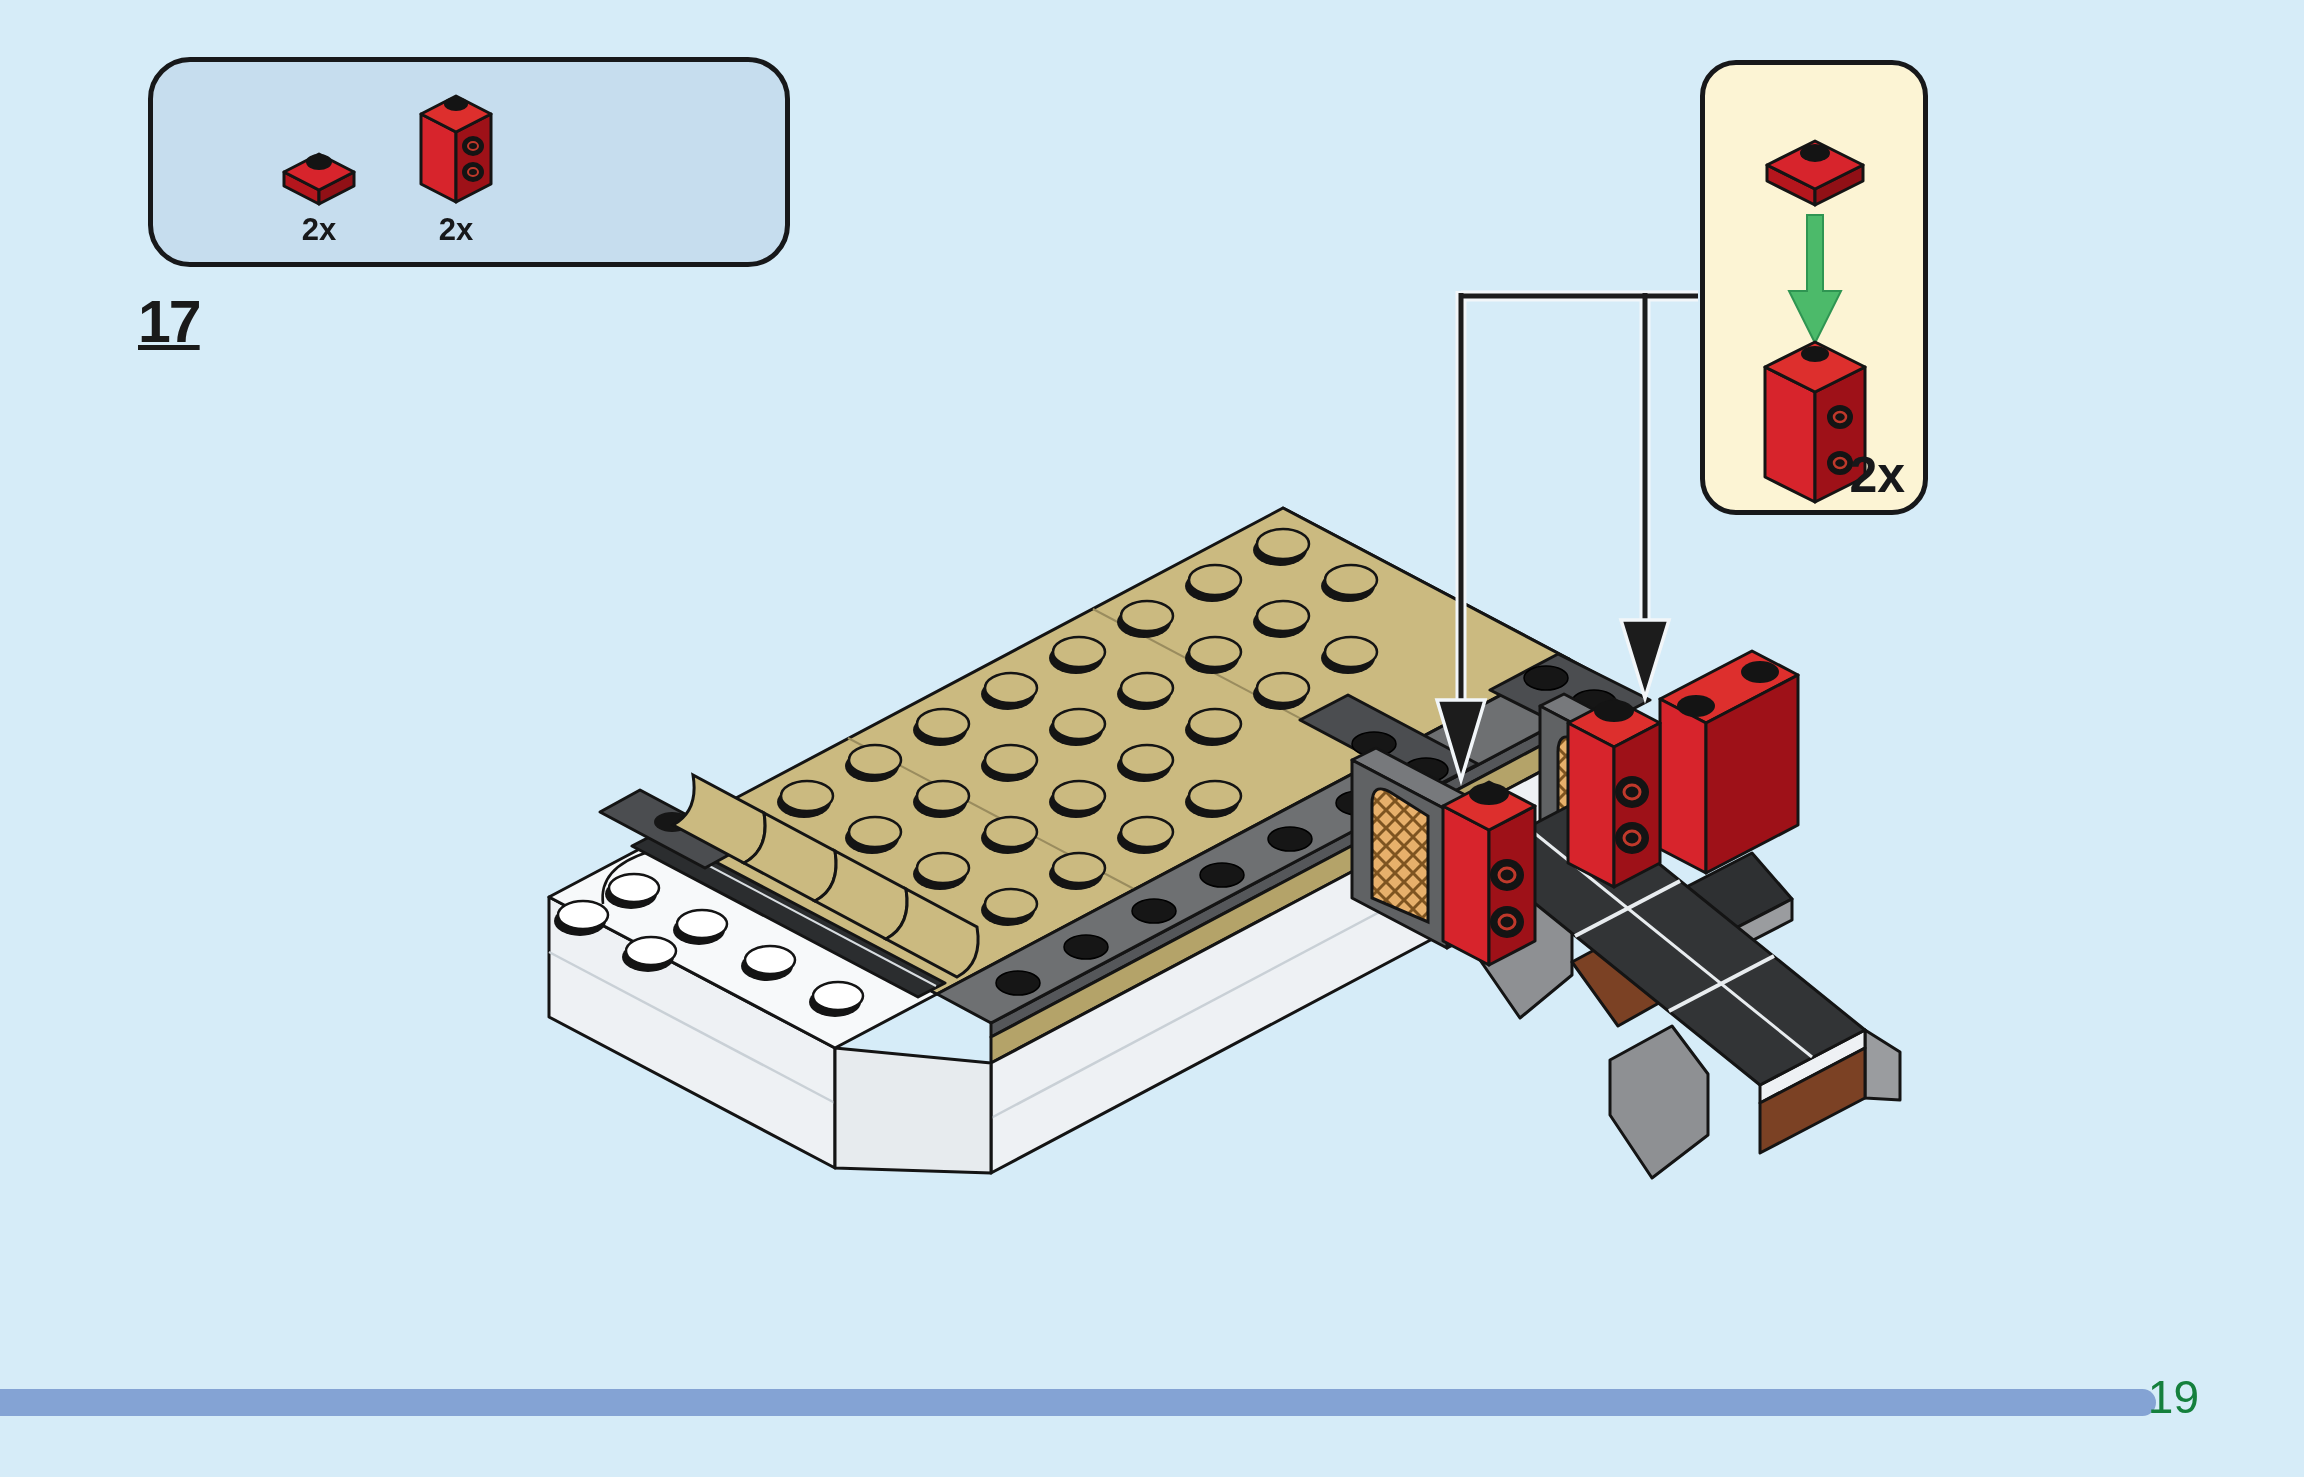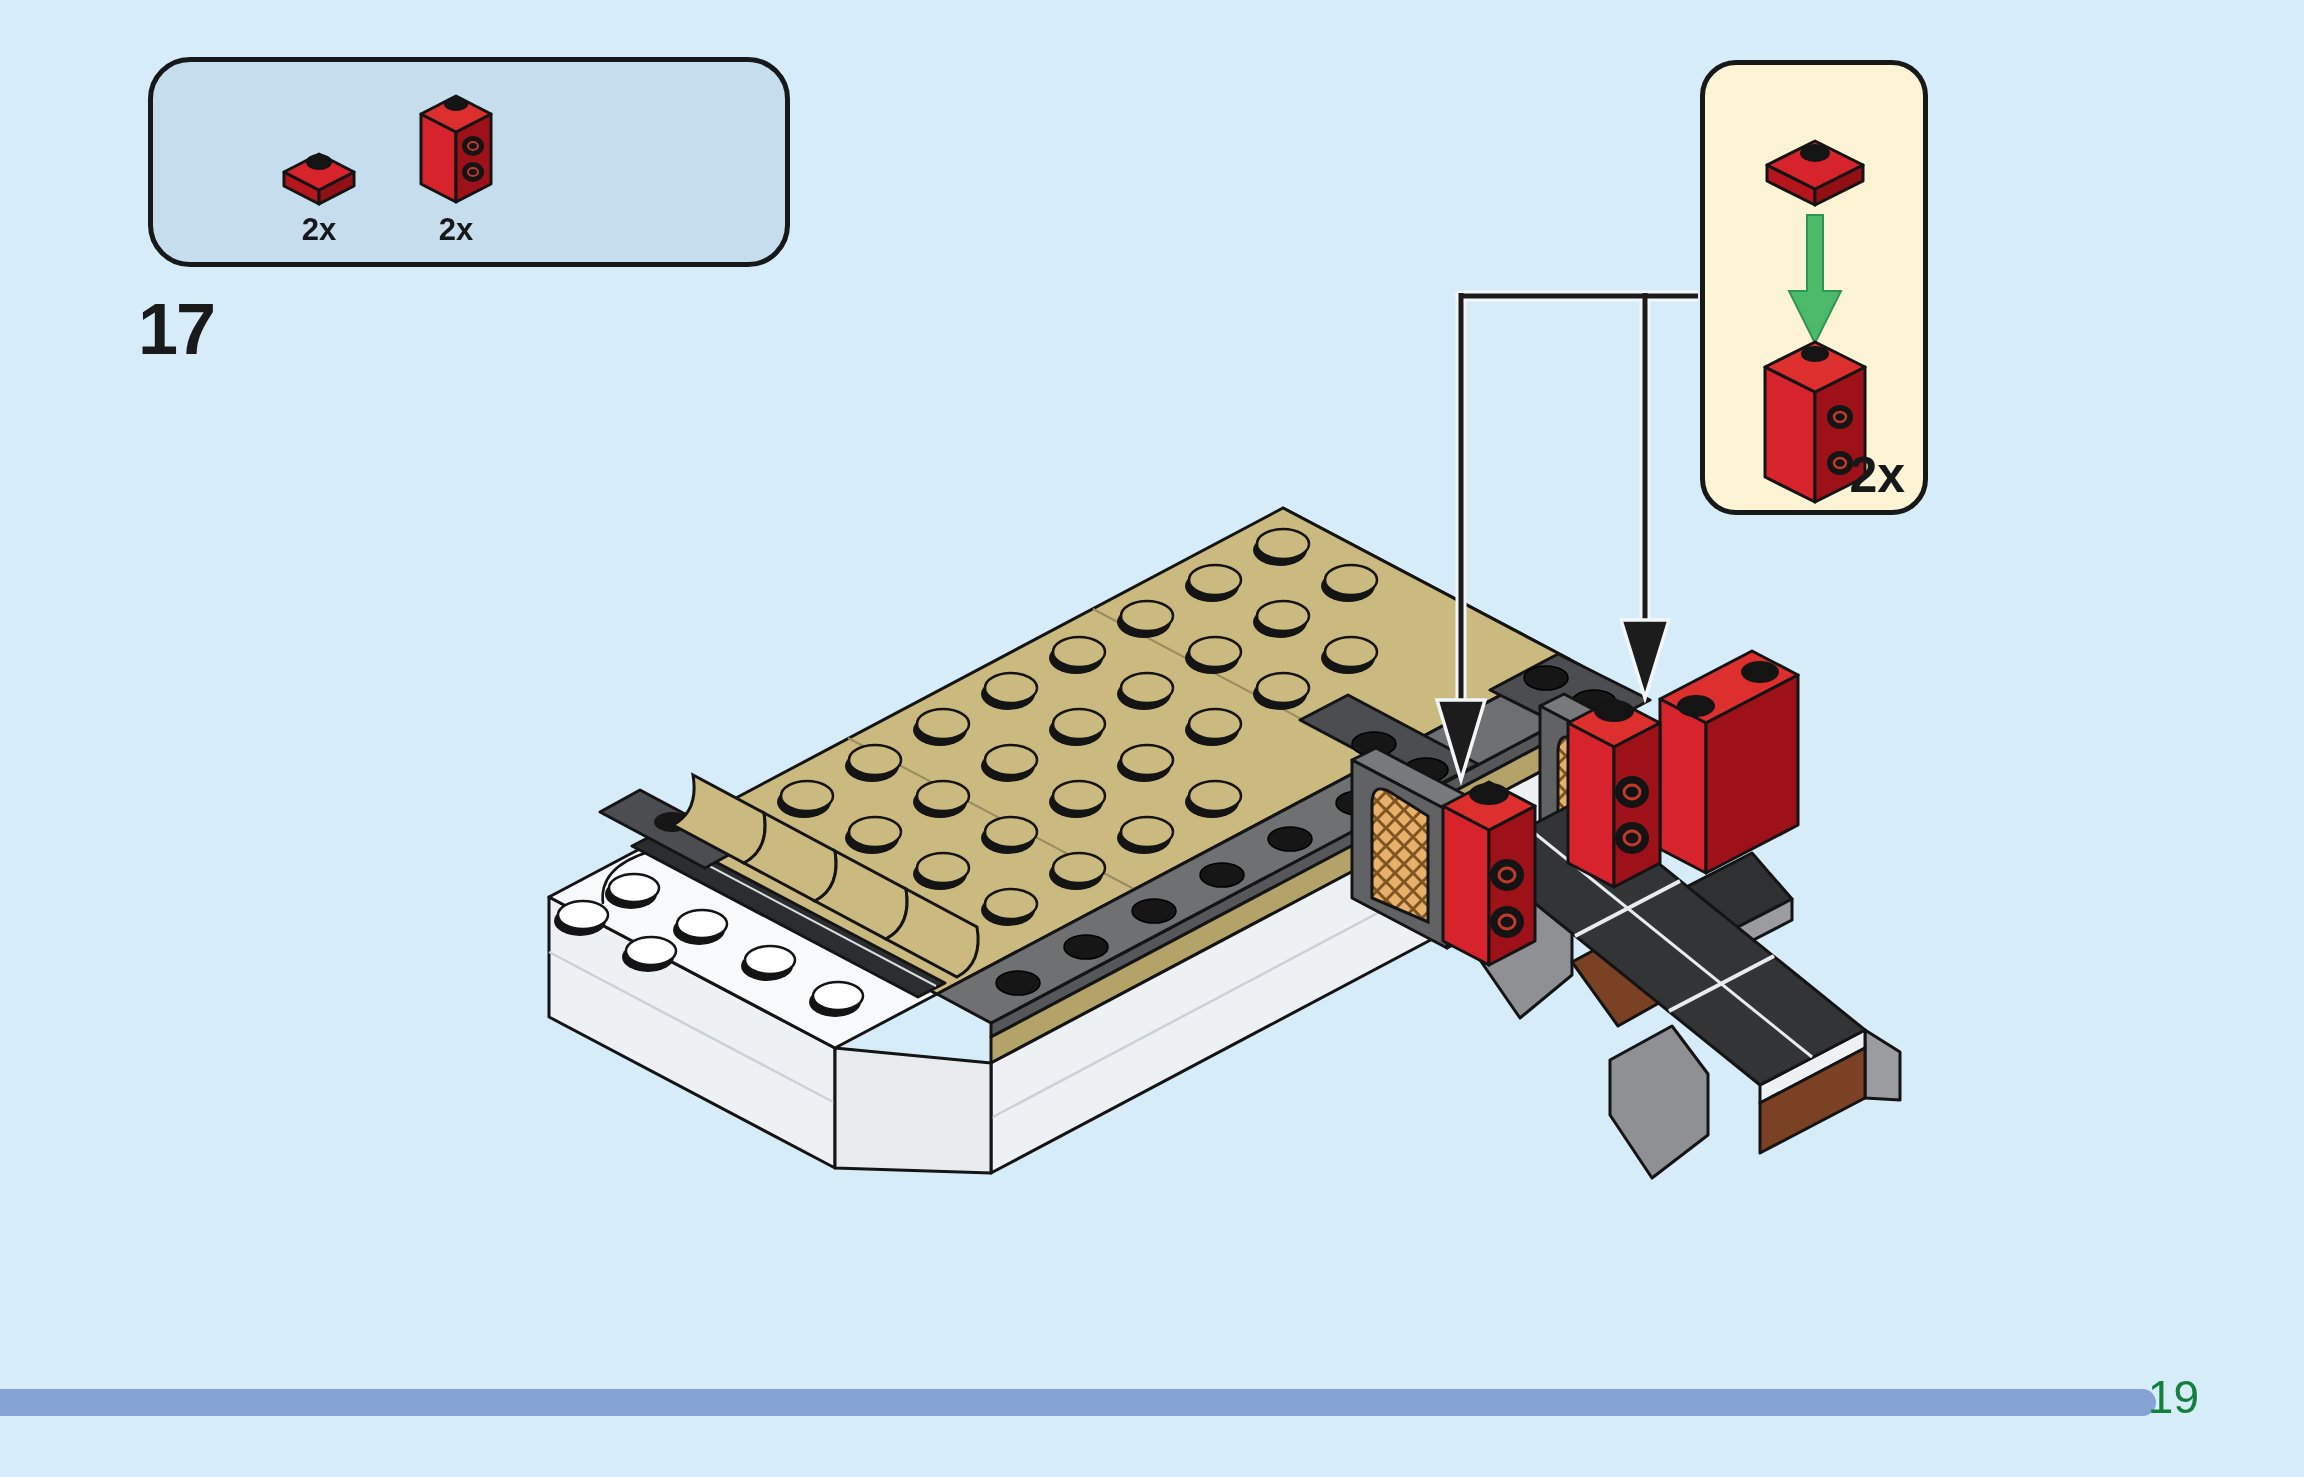--- a/index.html
+++ b/index.html
@@ -4,21 +4,21 @@
 <style>
   html,body{margin:0;padding:0;background:#d6ecf8;}
   #page{position:relative;width:2251px;height:1477px;background:#d6ecf8;overflow:hidden;
         font-family:"Liberation Sans", sans-serif;color:#17181a;}
   .abs{position:absolute;}
   #parts-box{left:148px;top:57px;width:642px;height:210px;background:#c6ddee;
              border:5px solid #17181a;border-radius:42px;box-sizing:border-box;}
   .pb-label{position:absolute;font-size:31px;font-weight:600;text-align:center;color:#17181a;}
   #pb-label-1{left:118px;top:150px;width:96px;}
   #pb-label-2{left:255px;top:150px;width:96px;}
-  #step-number{left:138px;top:288px;font-size:72px;font-weight:700;letter-spacing:-2px;color:#1a1a1a;}
+  #step-number{left:138px;top:288px;font-size:59px;font-weight:700;letter-spacing:-2px;color:#1a1a1a;text-decoration:underline;}
   #callout{left:1700px;top:60px;width:228px;height:455px;background:#fcf4d4;
            border:5px solid #17181a;border-radius:36px;box-sizing:border-box;}
   #callout-qty{position:absolute;right:18px;bottom:6px;font-size:50px;font-weight:700;color:#17181a;}
   #progress-bar{left:0;top:1389px;width:2156px;height:27px;background:#84a3d4;
                 border-radius:0 14px 14px 0;}
   #page-number{right:52px;top:1370px;font-size:46px;font-weight:500;color:#15803d;}
   svg{display:block;}
   .ln{stroke:#141414;stroke-width:3;stroke-linejoin:round;}
 </style>
 </head>

